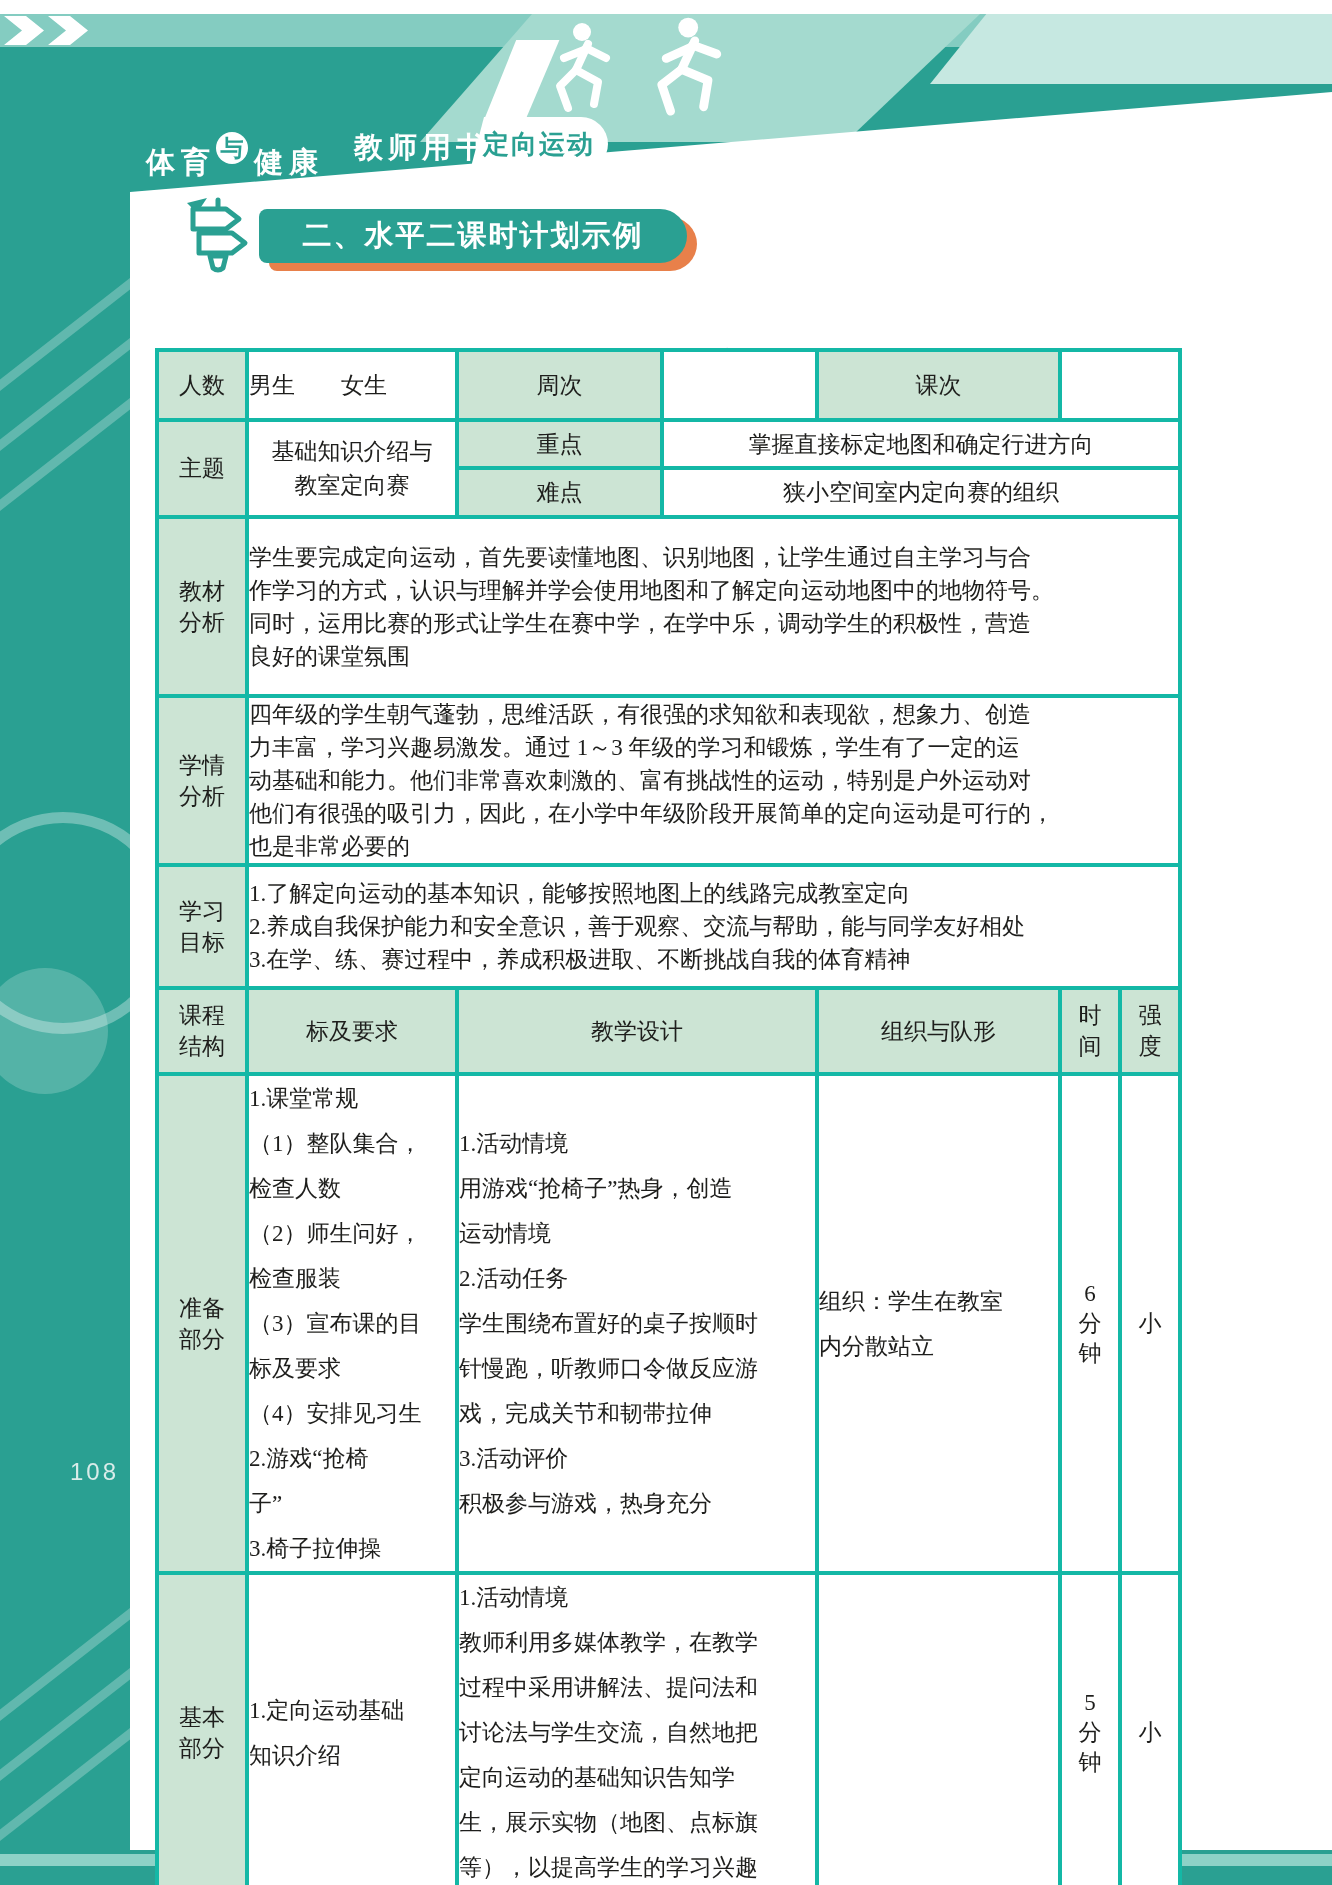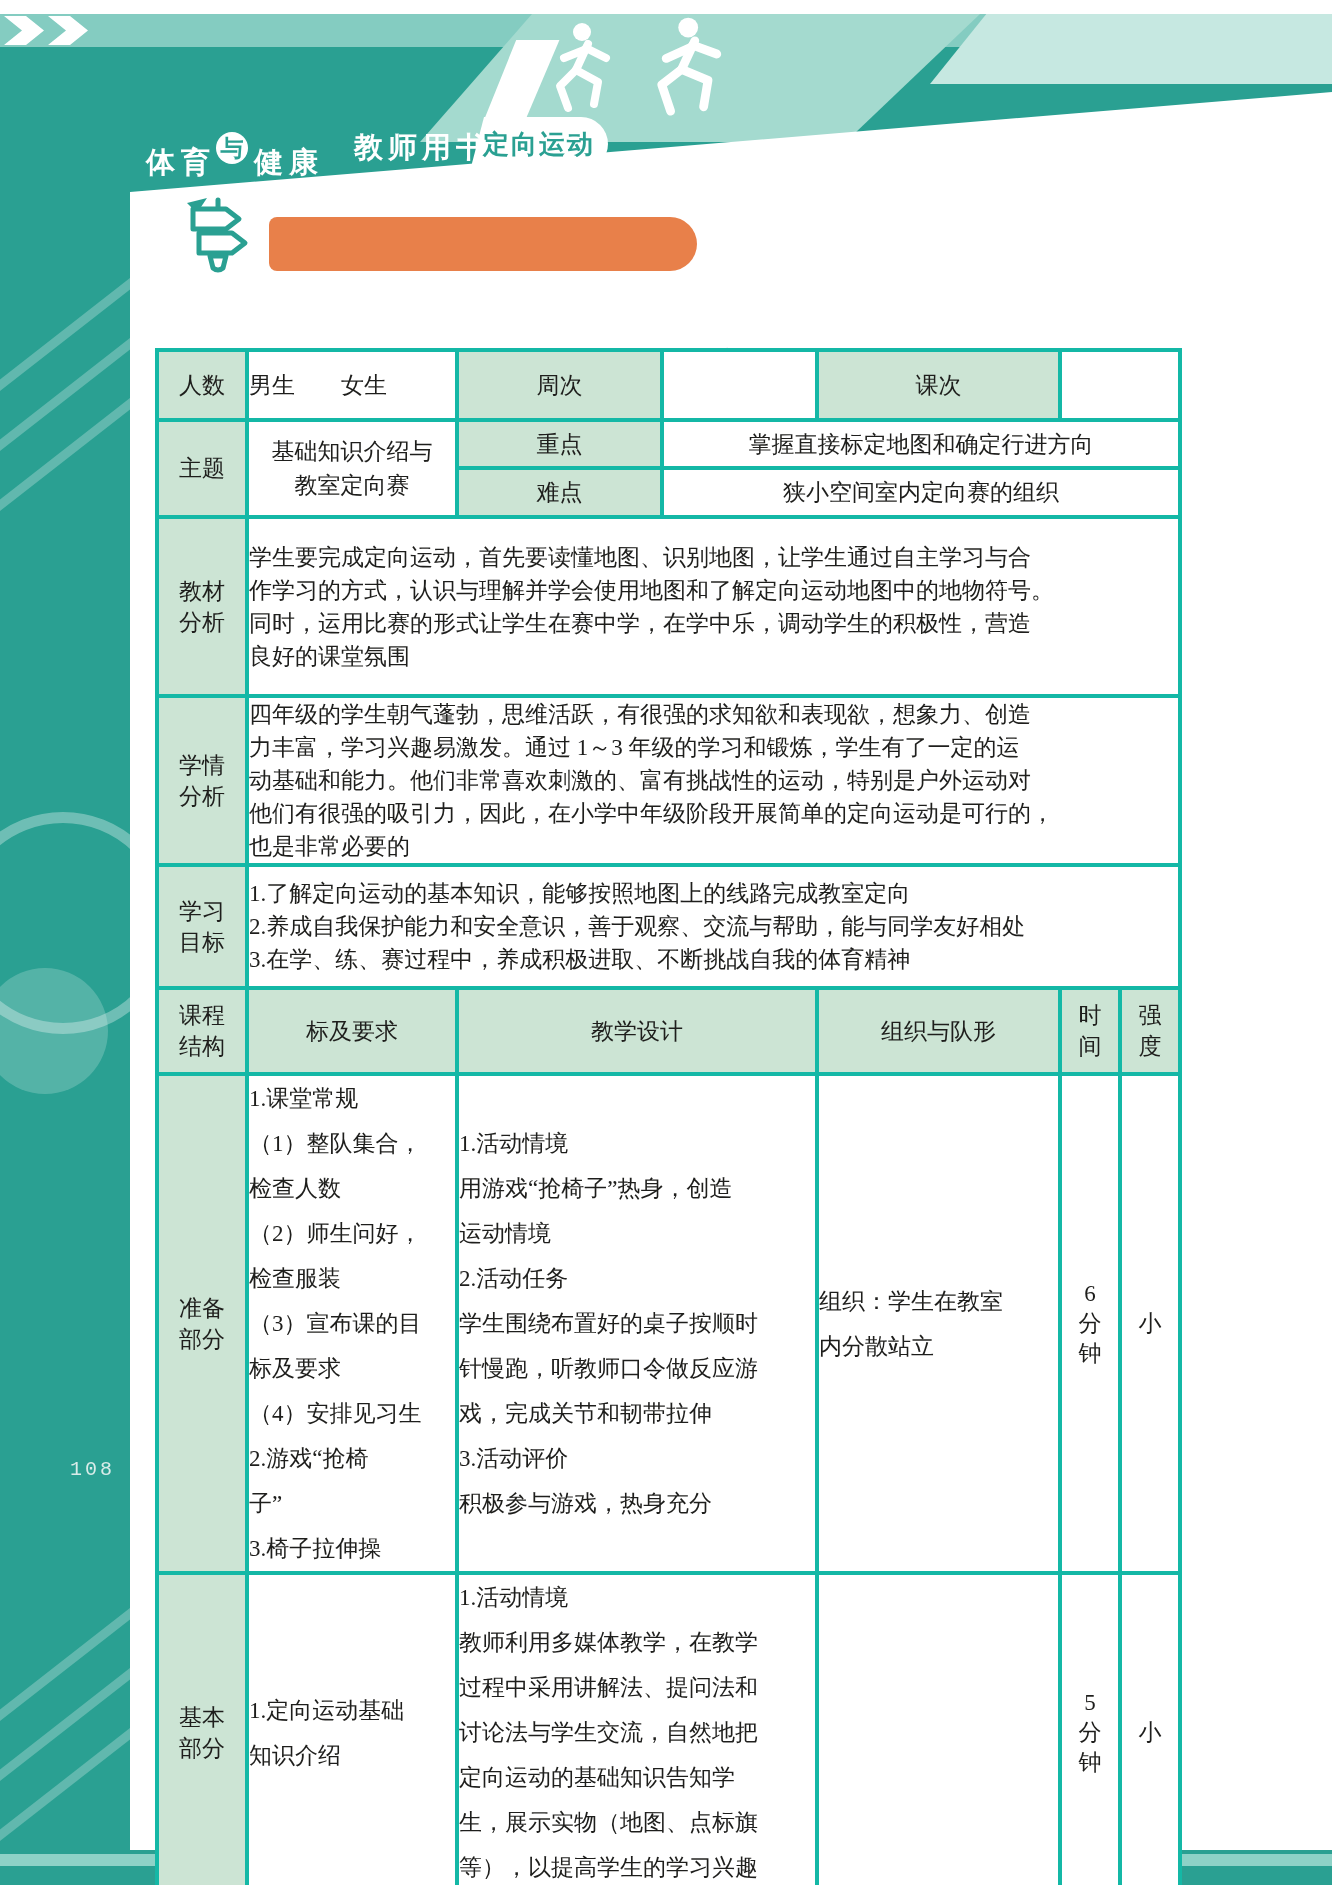--- a/index.html
+++ b/index.html
@@ -69,22 +69,22 @@
   .c    { text-align:center; }
   .pre  { white-space:pre-line; }
   .lbl  { text-align:center; line-height:31px; }
   .gender { text-align:left; padding-left:16px; }
   .two  { line-height:34px; text-align:center; }
   .para { vertical-align:top; text-align:left; padding:10px 14px 0 14px; line-height:33px; font-size:24px; }
   .obj  { vertical-align:top; text-align:left; padding:12px 14px 0 14px; line-height:33px; font-size:24px; }
   .list { vertical-align:top; text-align:left; padding:13px 8px 0 12px; line-height:45px; font-size:22px; }
   .vtime { text-align:center; line-height:30px; }
 
-  .page-num { left:70px; top:1458px; color:#d9ece9; font-size:20px; letter-spacing:3px; z-index:3;
-              font-family:Liberation Mono, monospace; }
+  .page-num { left:70px; top:1458px; color:#d9ece9; font-size:24px; letter-spacing:3px; z-index:3;
+              font-family:Liberation Sans, sans-serif; }
 </style>
 </head>
 <body>
 
 <div class="page">
 
   <div class="abs top-white"></div>
   <div class="abs top-band"></div>
   <div class="abs chev chev1"></div>
   <div class="abs chev chev2"></div>
@@ -126,20 +126,21 @@
         <path d="M48 28 L36 54"></path>
         <path d="M46 32 L68 40"></path>
         <path d="M44 34 L22 44"></path>
         <path d="M36 54 L60 64 L56 88"></path>
         <path d="M36 54 L18 68 L26 92"></path>
       </g>
     </g>
   </svg>
 
   <div class="abs banner-orange"></div>
+  <div class="abs banner">二、水平二课时计划示例</div>
   <svg class="abs signpost" width="78" height="86" viewBox="0 0 78 86">
     <g stroke="#2aa092" stroke-width="5" stroke-linejoin="round" stroke-linecap="round">
       <line x1="38" y1="8" x2="38" y2="64"></line>
       <polygon points="7,11 27,6 17,21" fill="#2aa092" stroke="none"></polygon>
       <path d="M13 17 H46 L59 27 L46 37 H13 Z" fill="#ffffff"></path>
       <path d="M19 41 H52 L65 51 L52 61 H19 Z" fill="#ffffff"></path>
       <path d="M30 64 H46 L43 76 Q38 80 33 76 Z" fill="#ffffff"></path>
     </g>
   </svg>
 

